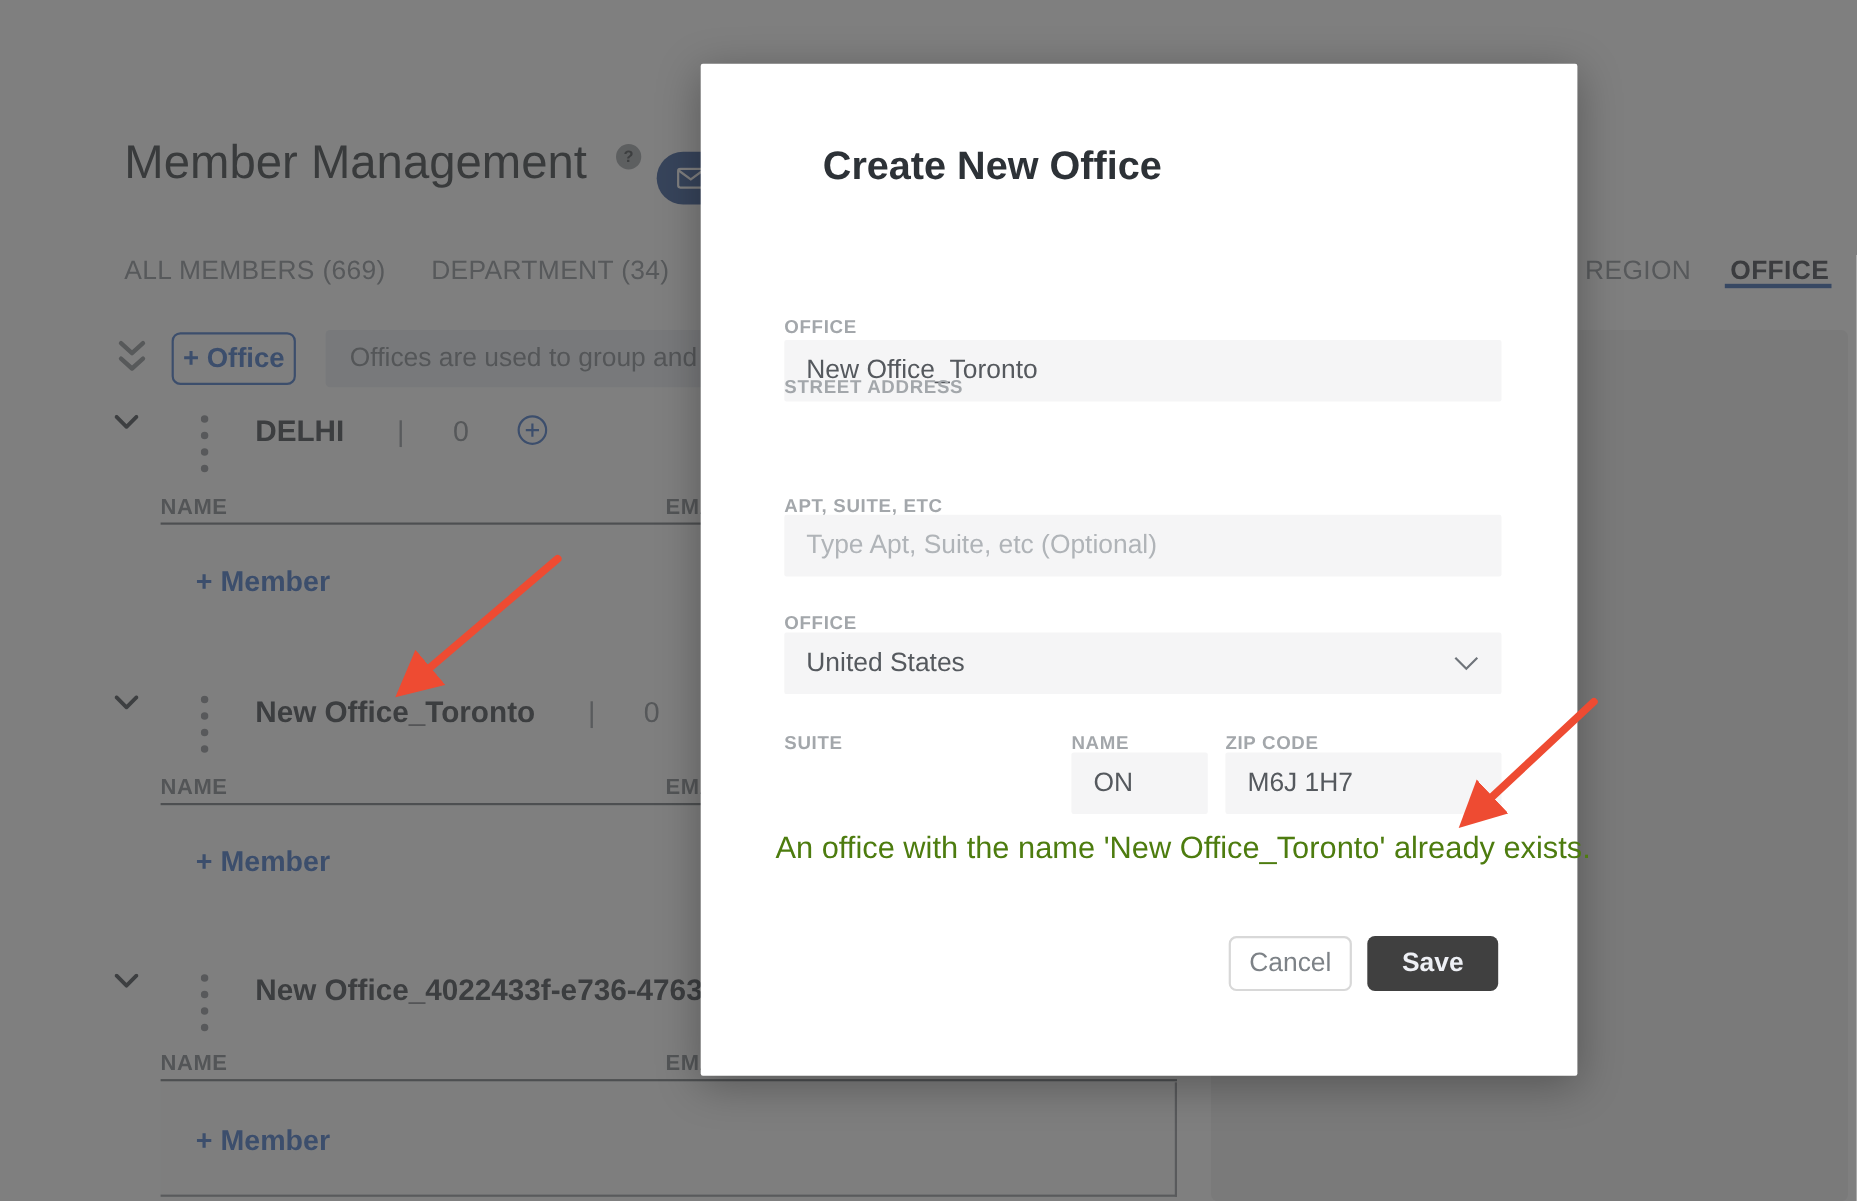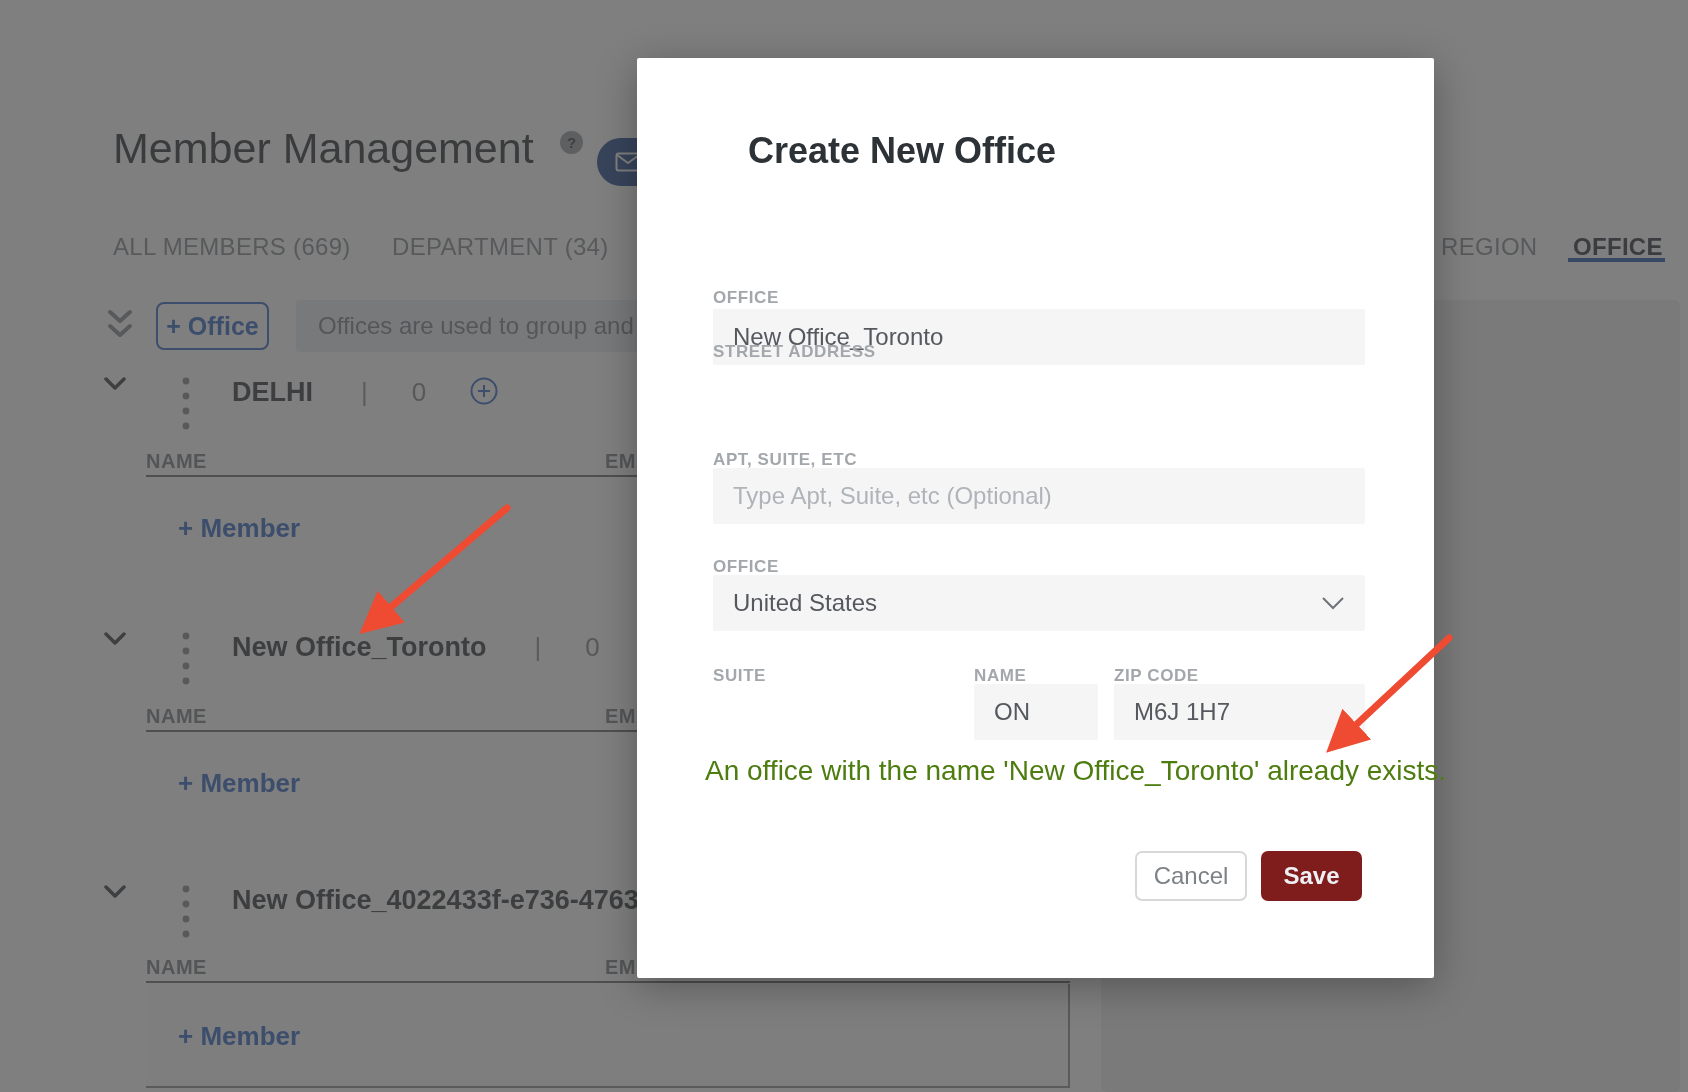--- a/index.html
+++ b/index.html
@@ -56,21 +56,21 @@
           font-family:inherit;font-size:24px;color:#55595e;padding:0 20px;border-radius:2px;}
   .finput::placeholder{color:#b0b4b8;}
   .select-box{position:absolute;left:76px;top:517px;width:652px;height:56px;background:#f5f5f6;border-radius:2px;
               display:flex;align-items:center;padding:0 20px;font-size:24px;color:#55595e;cursor:pointer;}
   .select-box .sel-chev{margin-left:auto;color:#6f747a;display:flex;}
   .error-text{position:absolute;left:68px;top:697px;font-size:28px;color:#4d7c0f;white-space:nowrap;}
   .btn-row{position:absolute;right:72px;top:793px;display:flex;gap:14px;}
   .btn{height:50px;border-radius:7px;font-family:inherit;font-size:24px;display:flex;align-items:center;
        justify-content:center;cursor:pointer;}
   .btn.cancel{width:112px;background:#ffffff;border:2px solid #d8d8d8;color:#7d8287;}
-  .btn.save{width:101px;background:#7f1d1d;border:none;color:#eef0f5;font-weight:600;}
+  .btn.save{width:119px;background:#404040;border:none;color:#eef0f5;font-weight:600;}
 
   .arrows{position:absolute;inset:0;z-index:20;pointer-events:none;}
 </style>
 </head>
 <body>
 
 <div id="stage">
 
   <div class="page">
 

